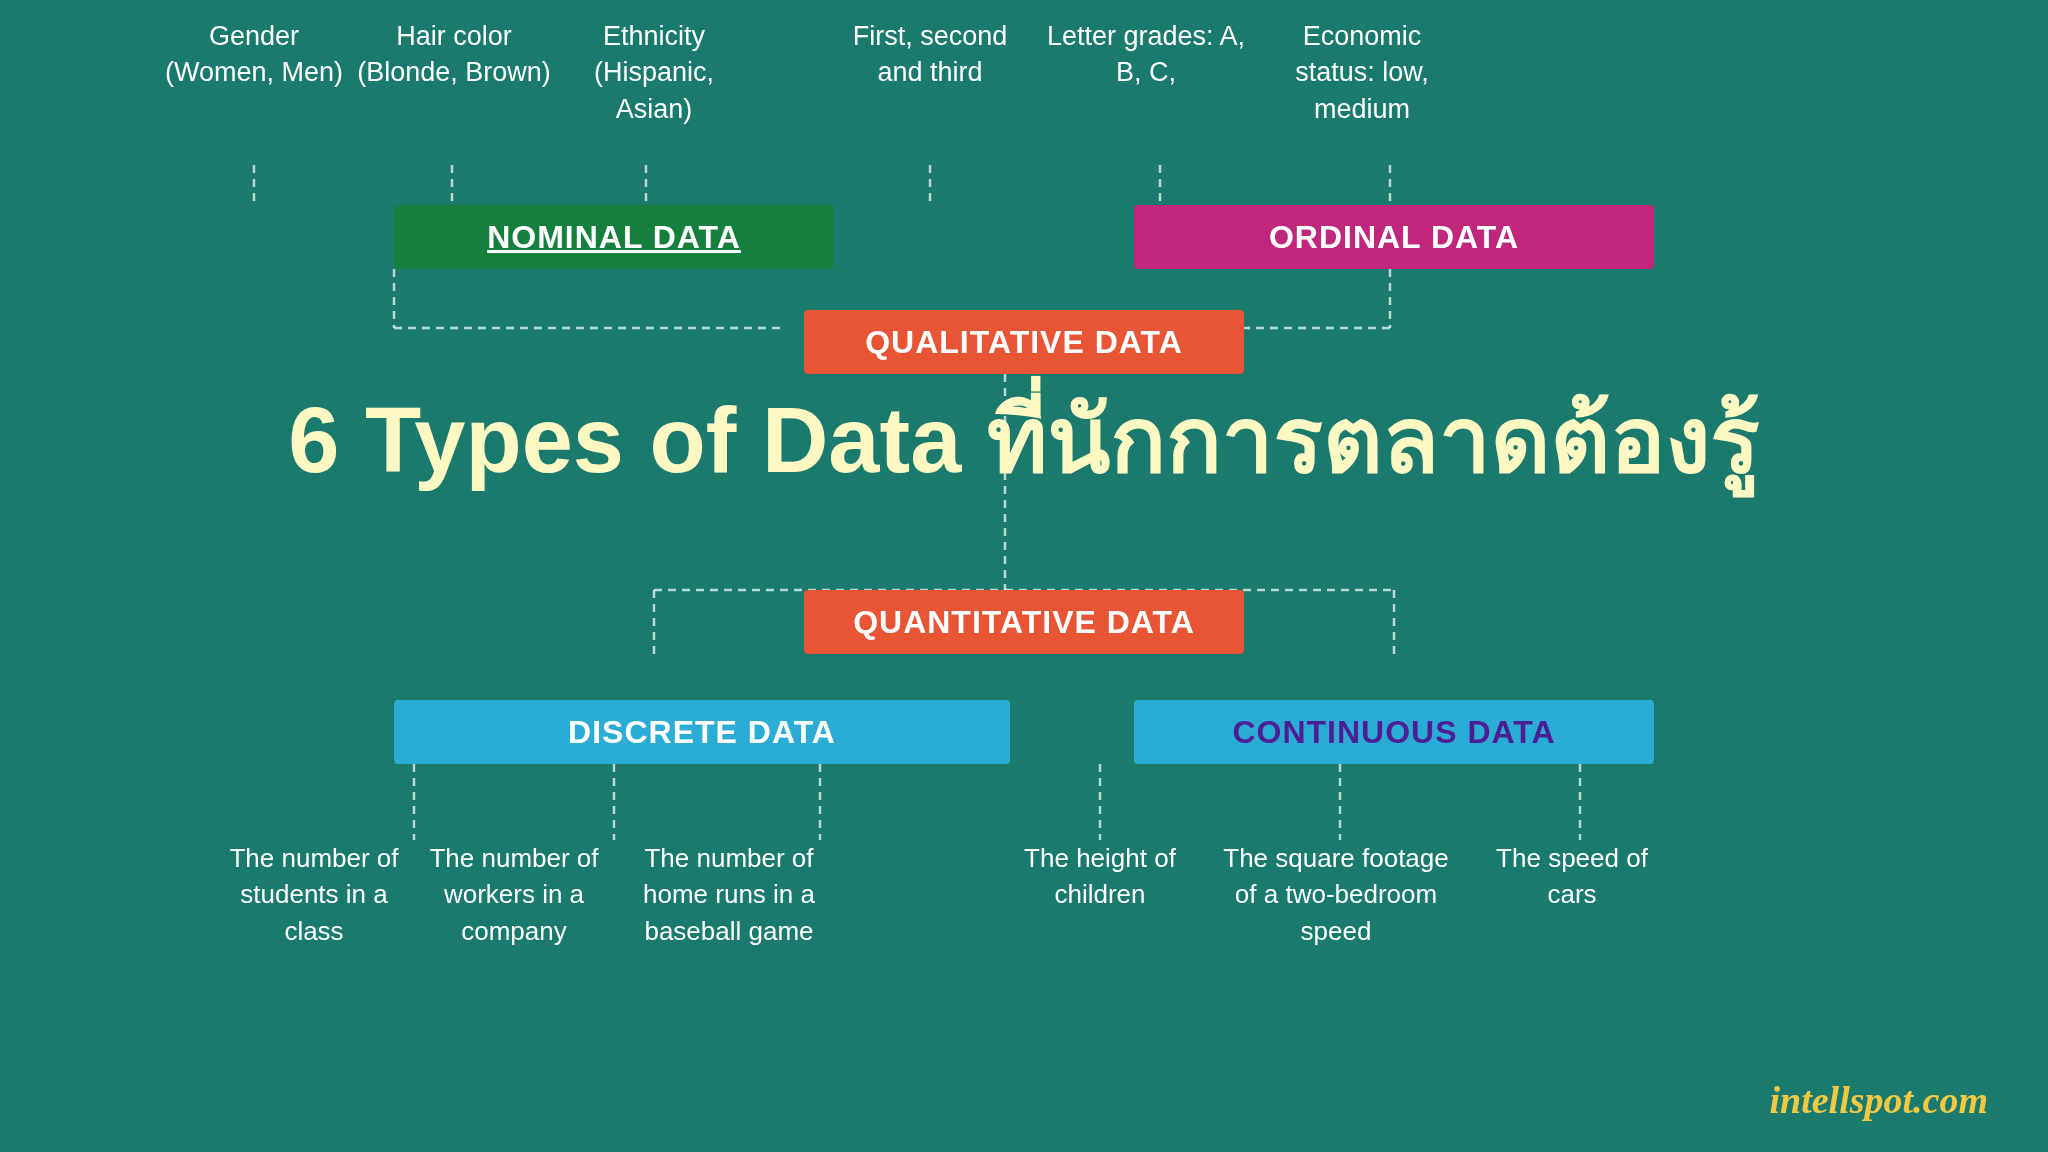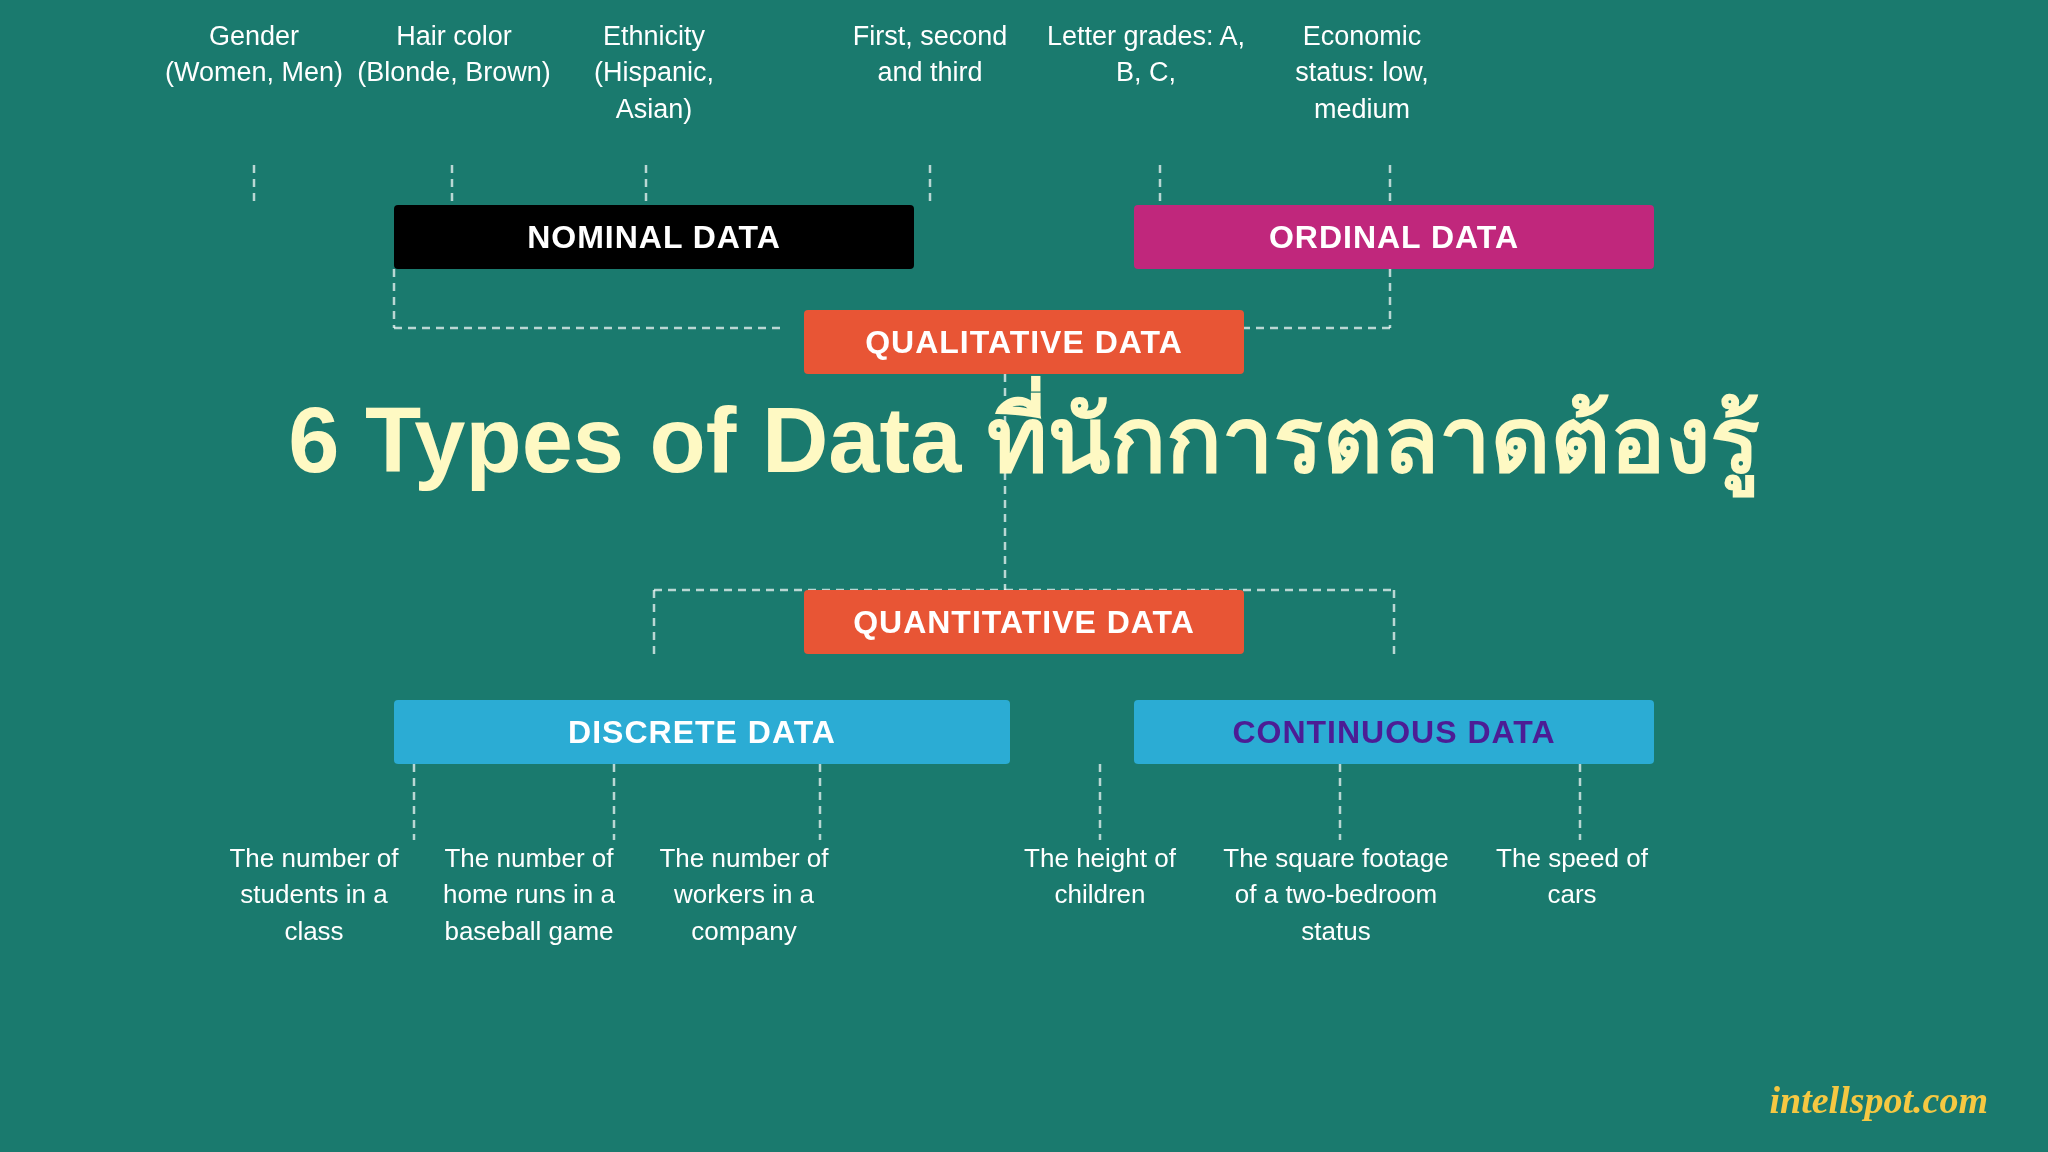--- a/index.html
+++ b/index.html
@@ -17,23 +17,24 @@
       align-items: center;
       justify-content: center;
       font-weight: bold;
       font-size: 32px;
       letter-spacing: 1px;
       border-radius: 4px;
       height: 64px;
     }
 
     .bar-nominal {
-      background-color: #000000;
-      width: 520px;
-      color: white;
+      background-color: #15803d;
+      width: 440px;
+      color: white;
+      text-decoration: underline;
     }
 
     .bar-ordinal {
       background-color: #c0277c;
       width: 520px;
       color: white;
     }
 
     .bar-qualitative {
       background-color: #e85535;
@@ -213,23 +214,23 @@
 <div class="discrete-bar-wrap">
   <div class="data-bar bar-discrete">DISCRETE DATA</div>
 </div>
 
 <div class="continuous-bar-wrap">
   <div class="data-bar bar-continuous">CONTINUOUS DATA</div>
 </div>
 
 <div style="position:absolute;top:840px;left:214px;display:flex;gap:0;">
   <div style="text-align:center;color:white;font-size:26px;line-height:1.4;width:200px;">The number of students in a class</div>
+  <div style="text-align:center;color:white;font-size:26px;line-height:1.4;width:200px;">The number of workers in a company</div>
   <div style="text-align:center;color:white;font-size:26px;line-height:1.4;width:230px;">The number of home runs in a baseball game</div>
-  <div style="text-align:center;color:white;font-size:26px;line-height:1.4;width:200px;">The number of workers in a company</div>
 </div>
 
 <div style="position:absolute;top:840px;left:1000px;display:flex;gap:16px;">
   <div style="text-align:center;color:white;font-size:26px;line-height:1.4;width:200px;">The height of children</div>
-  <div style="text-align:center;color:white;font-size:26px;line-height:1.4;width:240px;">The square footage of a two-bedroom status</div>
+  <div style="text-align:center;color:white;font-size:26px;line-height:1.4;width:240px;">The square footage of a two-bedroom speed</div>
   <div style="text-align:center;color:white;font-size:26px;line-height:1.4;width:200px;">The speed of cars</div>
 </div>
 
 <div class="brand">intellspot.com</div>
 
 </body></html>

